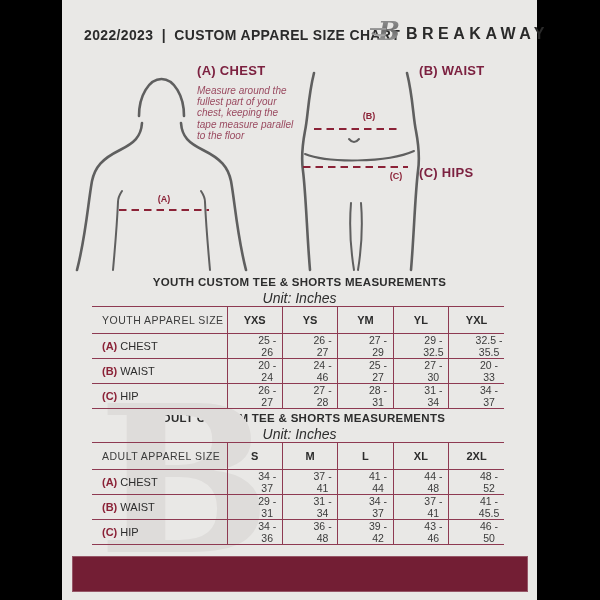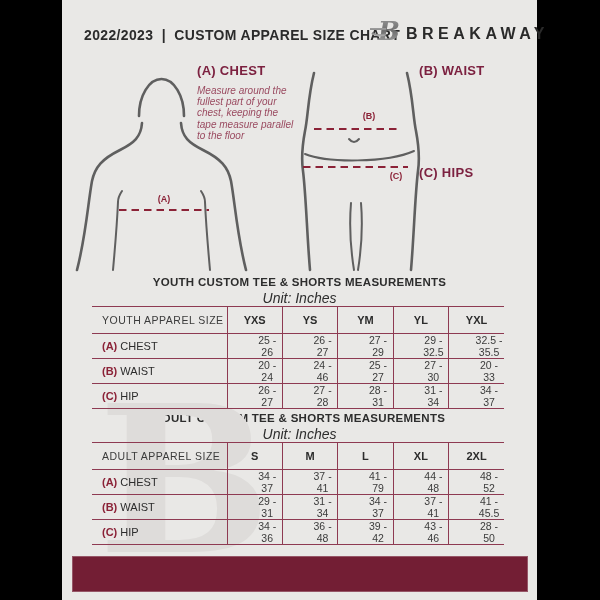--- a/index.html
+++ b/index.html
@@ -230,38 +230,38 @@
         <th class="cell-size">L</th>
         <th class="cell-size">XL</th>
         <th class="cell-size">2XL</th>
       </tr>
     </thead>
     <tbody>
       <tr>
         <td class="cell-label"><span class="key">(A)</span> <span>CHEST</span></td>
         <td class="cell-val">34 - 37</td>
         <td class="cell-val">37 - 41</td>
-        <td class="cell-val">41 - 79</td>
+        <td class="cell-val">41 - 44</td>
         <td class="cell-val">44 - 48</td>
         <td class="cell-val">48 - 52</td>
       </tr>
       <tr>
         <td class="cell-label"><span class="key">(B)</span> <span>WAIST</span></td>
         <td class="cell-val">29 - 31</td>
         <td class="cell-val">31 - 34</td>
         <td class="cell-val">34 - 37</td>
         <td class="cell-val">37 - 41</td>
         <td class="cell-val">41 - 45.5</td>
       </tr>
       <tr>
         <td class="cell-label"><span class="key">(C)</span> <span>HIP</span></td>
         <td class="cell-val">34 - 36</td>
         <td class="cell-val">36 - 48</td>
         <td class="cell-val">39 - 42</td>
         <td class="cell-val">43 - 46</td>
-        <td class="cell-val">28 - 50</td>
+        <td class="cell-val">46 - 50</td>
       </tr>
     </tbody>
   </table>
 
   <div class="footer-bar"></div>
 
 </div>
 
 </body></html>

